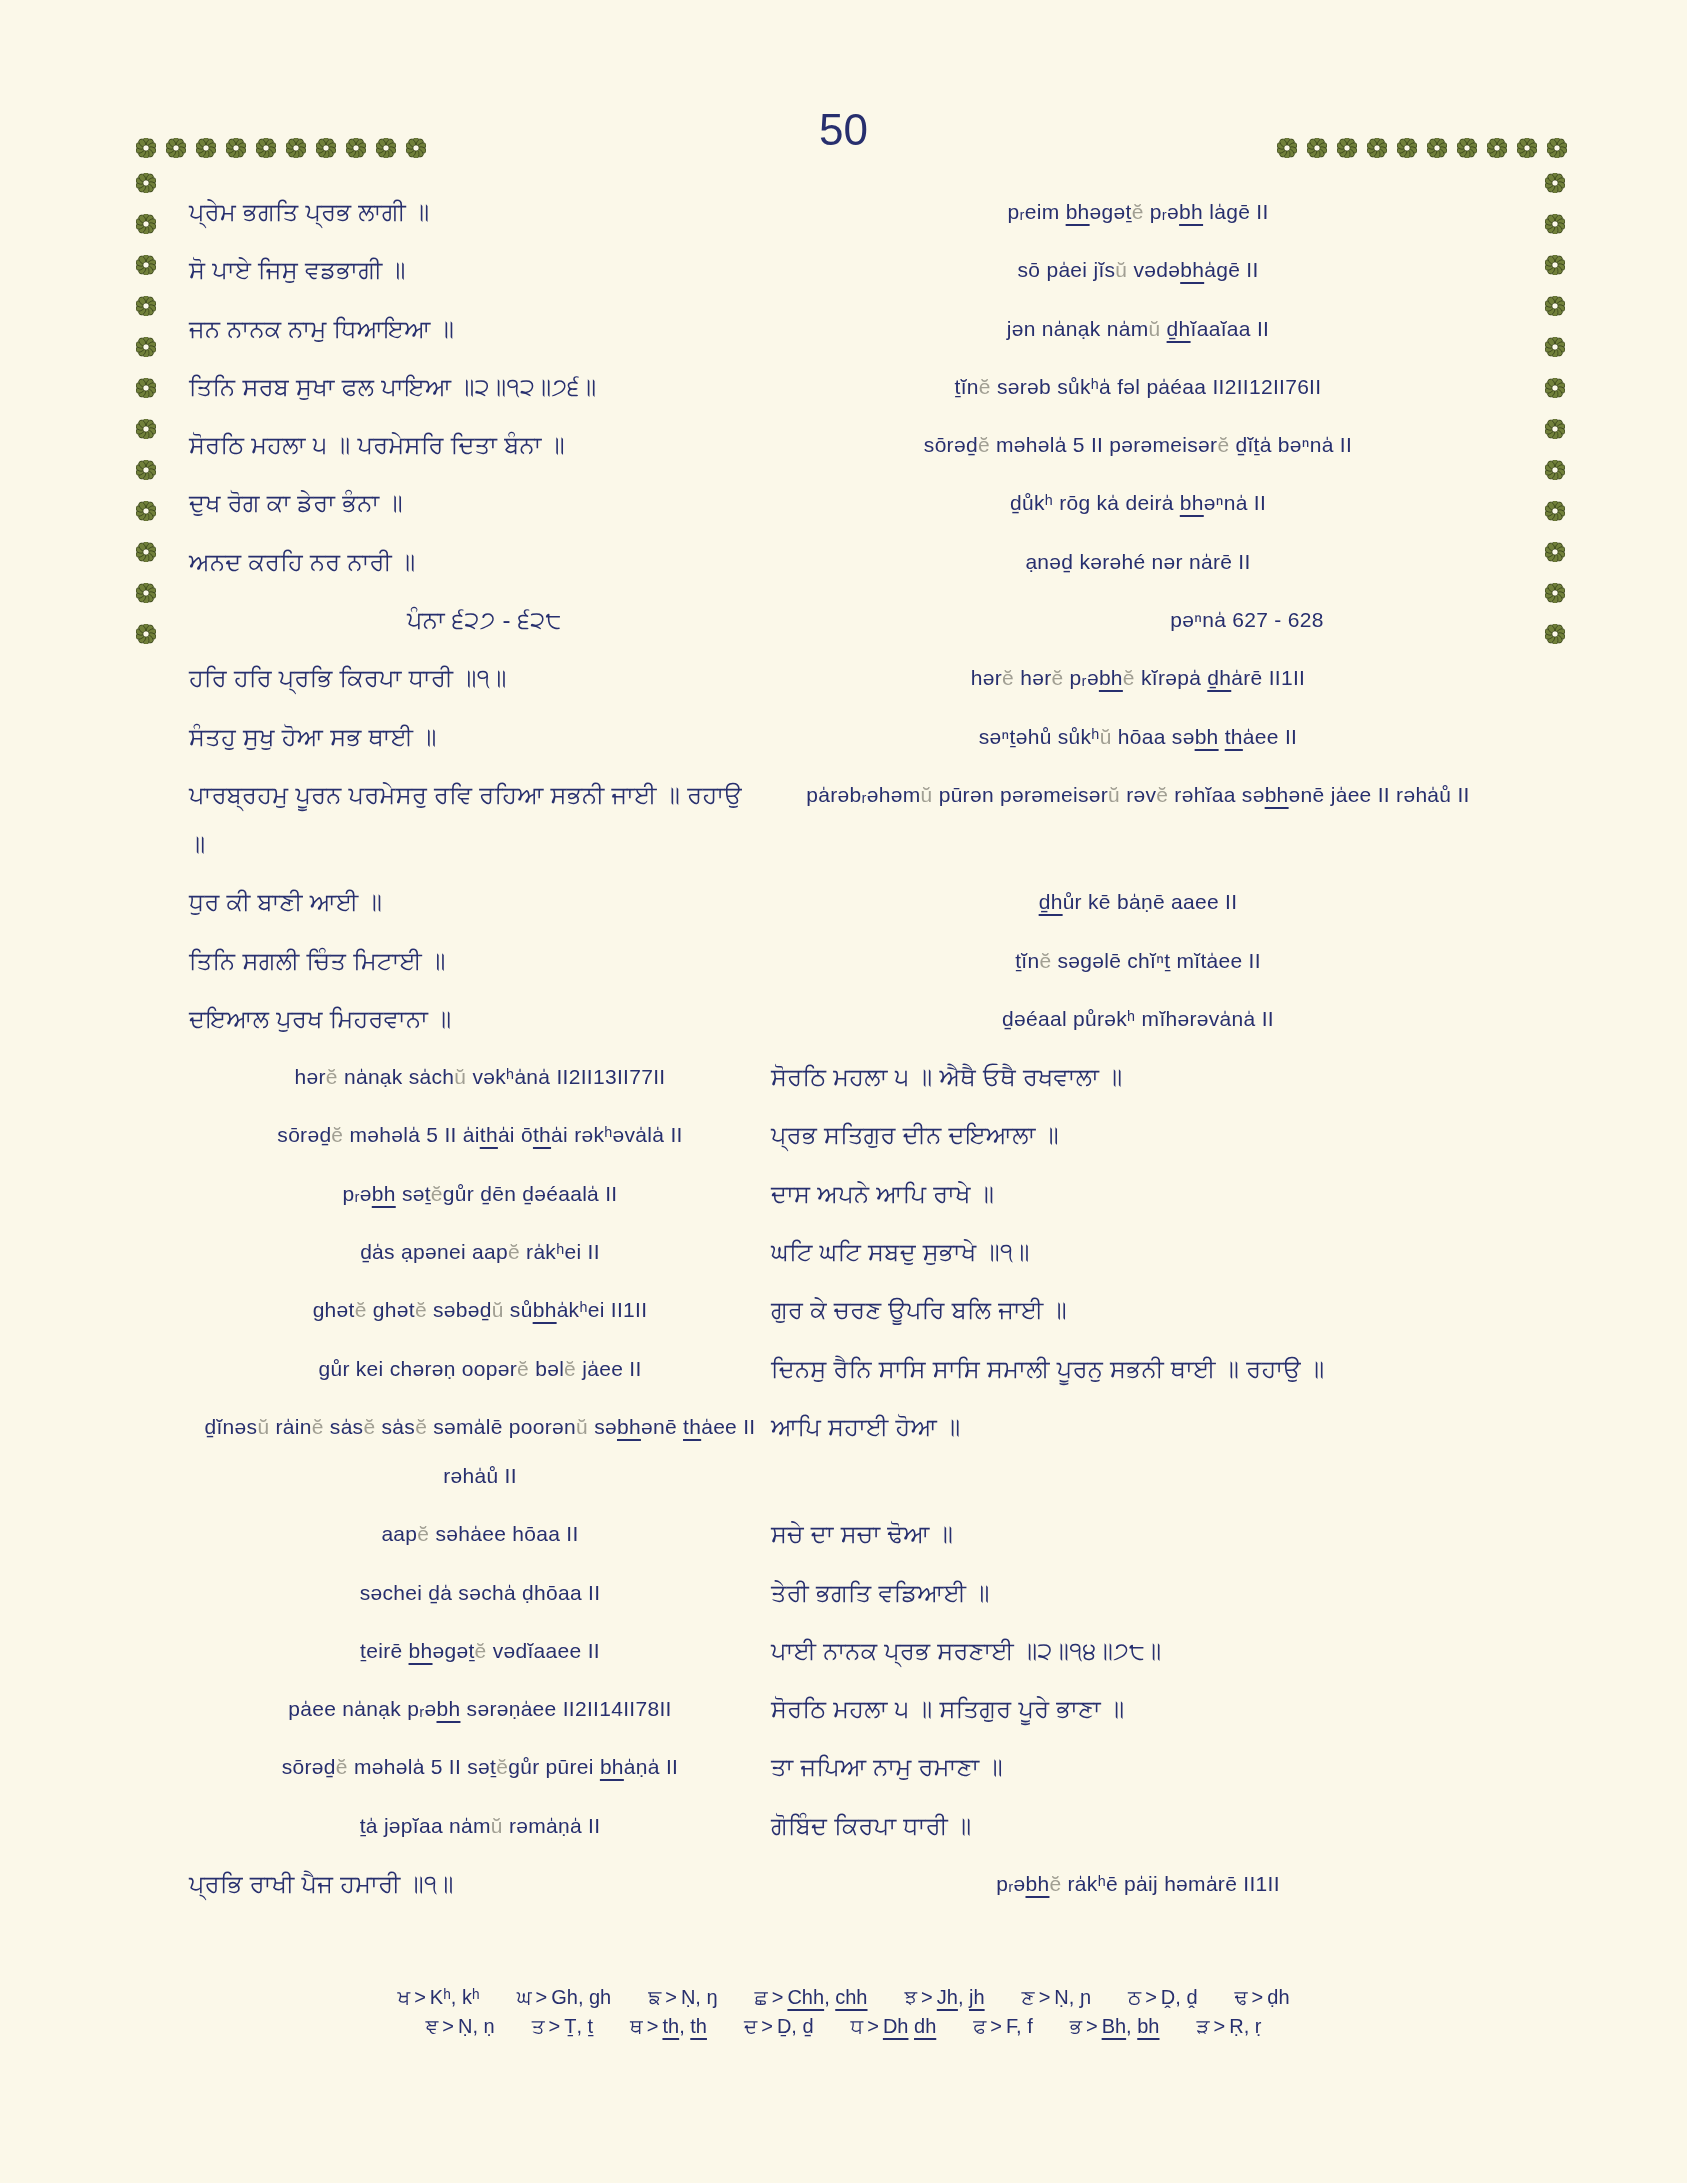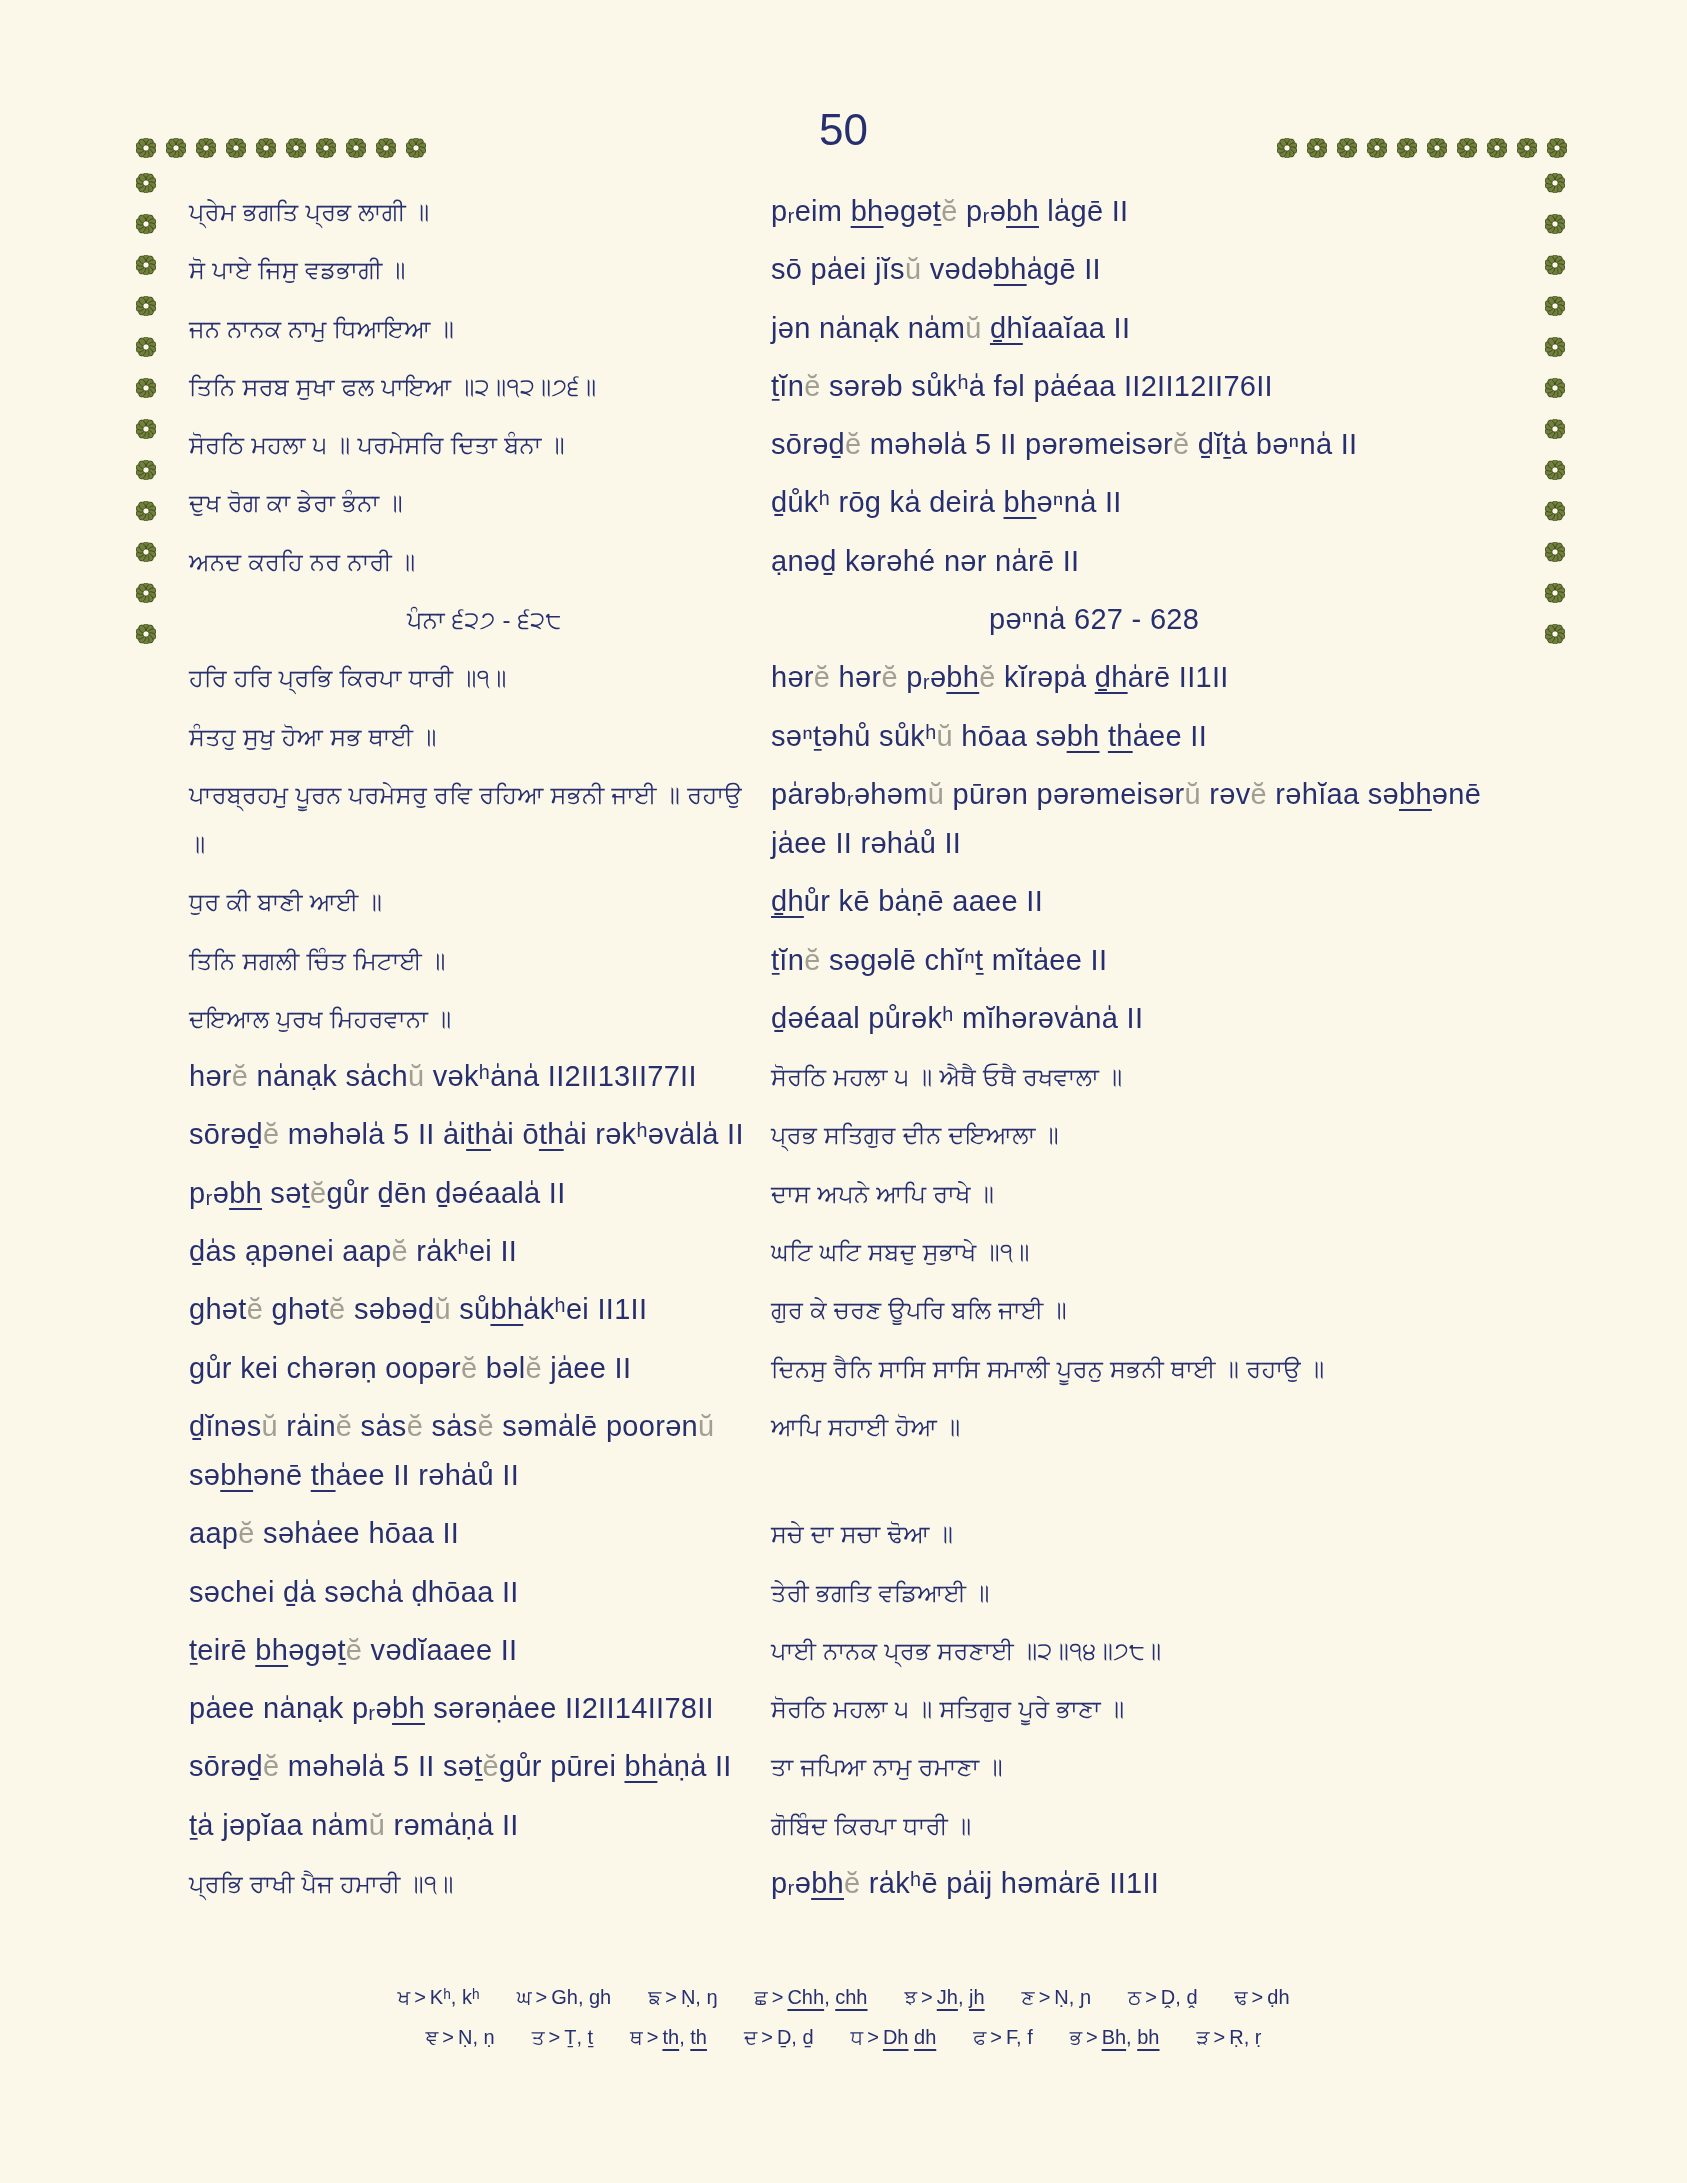--- a/index.html
+++ b/index.html
@@ -26,30 +26,31 @@
   .content{
     position:absolute;left:189px;top:187px;
     display:grid;grid-template-columns:582px 734px;
     align-items:start;
   }
   .gcell{
     font-size:24px;line-height:49px;margin-bottom:9.3px;
     padding-right:26.5px;letter-spacing:0.3px;
   }
   .rcell{
-    font-size:29px;line-height:49px;margin-bottom:9.3px;
+    font-size:21px;line-height:49px;margin-bottom:9.3px;
     letter-spacing:0.3px;
+    text-align:center;
   }
   .center-row{padding-left:218px;}
   .soft{color:#a19f93;}
   .asp{text-decoration:underline;text-decoration-thickness:1.7px;text-underline-offset:4.6px;}
   
   .legend{
     position:absolute;left:0;top:1986px;width:100%;
-    display:flex;flex-direction:column;align-items:center;gap:17px;
+    display:flex;flex-direction:column;align-items:center;gap:6px;
     font-size:20px;color:#272f6e;
   }
   .legrow{display:flex;gap:37px;}
   .legitem{white-space:nowrap;}
   .legsep{padding:0 4px;}
 </style>
 </head>
 <body>
 
 <svg width="0" height="0" style="position:absolute" aria-hidden="true">

